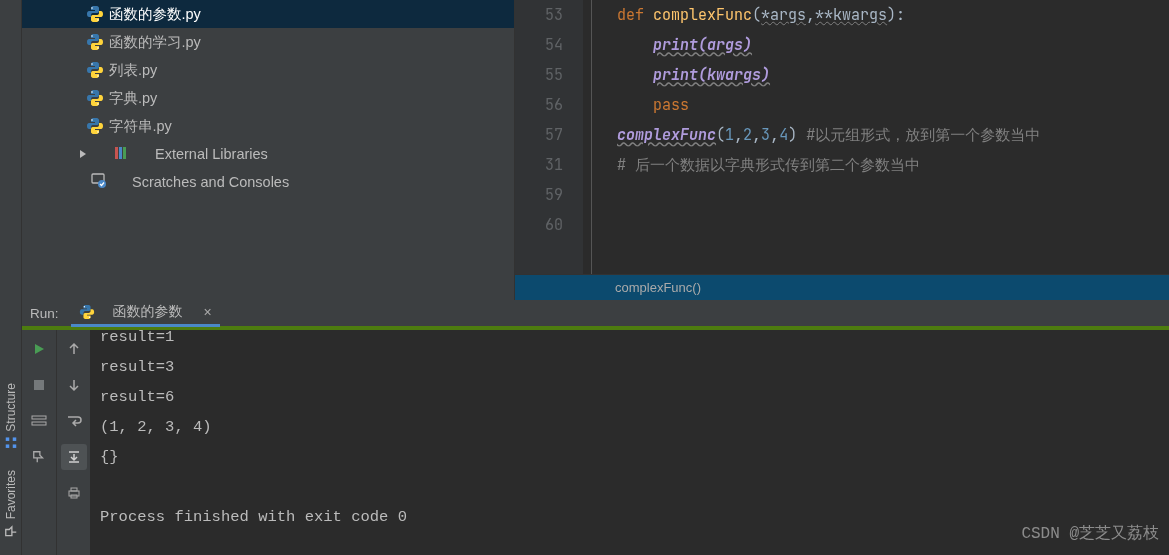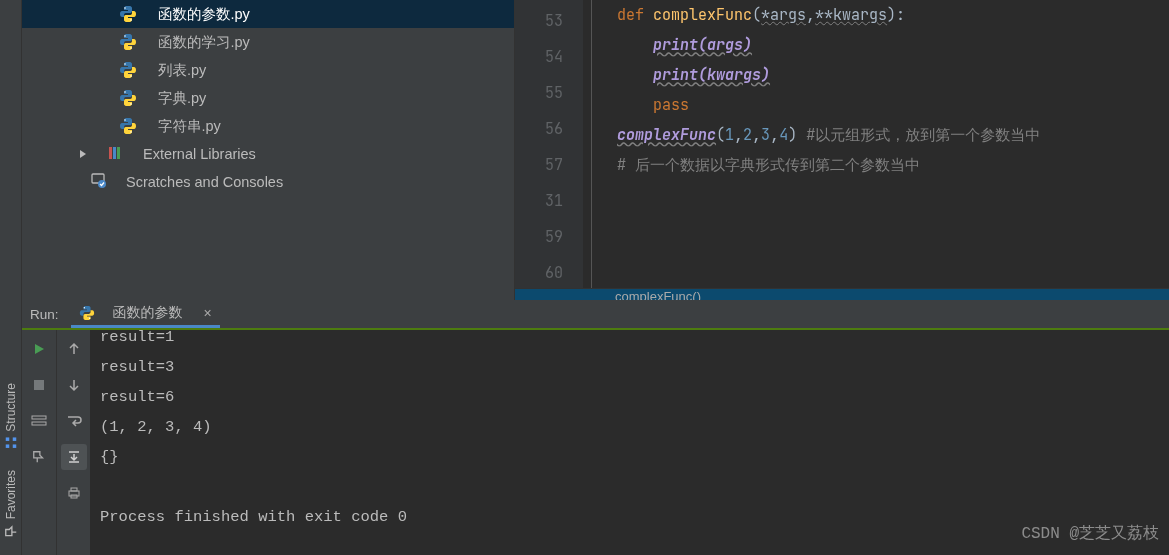--- a/index.html
+++ b/index.html
@@ -45,64 +45,64 @@
       width: 493px;
       background: #3c3f41;
       border-right: 1px solid #323232;
       padding-top: 0;
       overflow: hidden;
     }
     .tree-item {
       display: flex;
       align-items: center;
       height: 28px;
-      padding-left: 97px;
+      padding-left: 64px;
       font-size: 14.5px;
       color: #bbbbbb;
       cursor: pointer;
-      gap: 21px;
+      gap: 5px;
     }
     .tree-item.selected { background: #0d293e; color: #ffffff; }
-    .tree-item.lib { padding-left: 55px; gap: 18px; }
+    .tree-item.lib { padding-left: 55px; gap: 24px; }
     .tree-chevron { width: 12px; display: inline-flex; justify-content: center; color:#bbbbbb; }
     .py-icon { width: 18px; height: 18px; display:inline-flex; }
     .editor {
       flex: 1;
       display: flex;
       flex-direction: column;
       background: #2b2b2b;
     }
     .code-area { flex: 1; display: flex; font-family: "JetBrains Mono","Consolas",monospace; font-size: 15px; line-height: 30px; }
     .gutter-col {
       width: 68px;
       background: #313335;
       color: #606366;
       text-align: right;
       padding-right: 20px;
       position: relative;
     }
-    .gutter-col .ln { height: 30px; position:relative;margin-top:6px; }
+    .gutter-col .ln { height: 30px; position:relative; }
     .code-col { flex:1; padding-left: 34px; position: relative; }
     .code-col .line { height: 30px; white-space: pre; }
     .vline { position:absolute; left:8px; top:0; bottom:0; width:0; border-left: 1px solid #555; }
     .kw { color: #cc7832; }
     .fn { color: #ffc66d; }
     .arg { color: #a9b7c6; text-decoration: underline wavy #808080; text-decoration-thickness:1px; }
     .call { color: #b09cdd; font-style: italic; text-decoration: underline wavy #808080; font-weight: bold; }
     .num { color: #6897bb; }
     .cm { color: #808080; }
     .plain { color: #a9b7c6; }
     .breadcrumb {
       height: 26px; background: #0c4a6e; border-top:1px solid #323232;
       color: #aaaaaa; font-size: 13px; display:flex; align-items:center;
       padding-left: 100px;
     }
     .run-tabs {
       height: 30px; background: #3c3f41; display:flex; align-items:center;
-      border-bottom: 2px solid #4d7c0f;
+      border-bottom: 4px solid #4d7c0f;
       padding-left: 8px;
     }
     .run-label { color:#bbbbbb; font-size: 13.5px; margin-right: 12px; }
     .run-tab {
       display:flex; align-items:center; gap:18px; height: 28px;
       padding: 0 8px; border-bottom: 3px solid #4a88c7;
       color: #bbbbbb; font-size: 14px;
     }
     .close-x { color:#aaaaaa; font-size:14px; cursor:pointer; margin-left:3px; }
     .run-body { flex:1; display:flex; }

